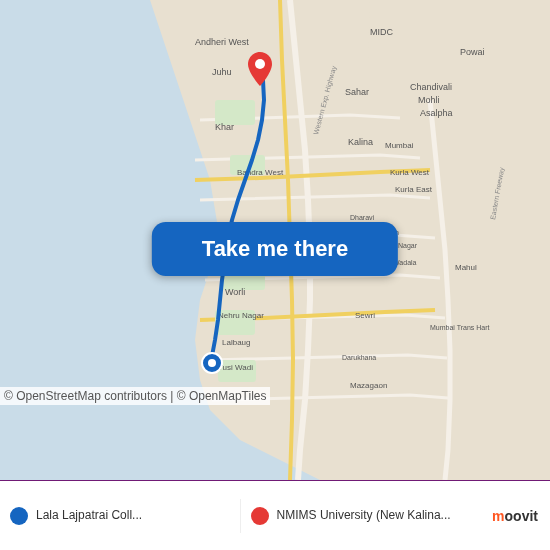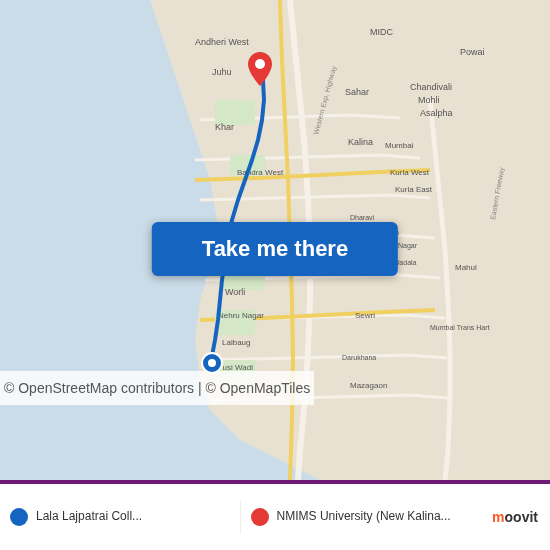--- a/index.html
+++ b/index.html
@@ -30,21 +30,21 @@
     
     #bottom-bar {
       position: absolute;
       bottom: 0;
       left: 0;
       width: 550px;
       height: 70px;
       background: #ffffff;
       display: flex;
       align-items: center;
-      border-top: 4px solid #701a75;
+      border-top: 1px solid #701a75;
     }
 
     .location-item {
       flex: 1;
       display: flex;
       align-items: center;
       padding: 8px 10px;
       gap: 8px;
     }
 
@@ -83,39 +83,39 @@
 
     
     #take-me-there-btn {
       position: absolute;
       left: 50%;
       transform: translateX(-50%);
       top: 222px;
       background: #1565C0;
       color: white;
       border: none;
-      border-radius: 6px;
+      border-radius: 14px;
       padding: 14px 50px;
       font-size: 22px;
       font-weight: 600;
       cursor: pointer;
       white-space: nowrap;
       z-index: 10;
       box-shadow: 0 2px 8px rgba(0,0,0,0.3);
     }
 
     
     .attribution {
       position: absolute;
       bottom: 75px;
       left: 0;
       background: rgba(255,255,255,0.8);
-      font-size: 14px;
+      font-size: 12px;
       color: #555;
-      padding: 9px 4px;
+      padding: 2px 4px;
       z-index: 5;
     }
 
     
     .route-svg {
       position: absolute;
       top: 0; left: 0;
       width: 100%;
       height: 100%;
       z-index: 2;

